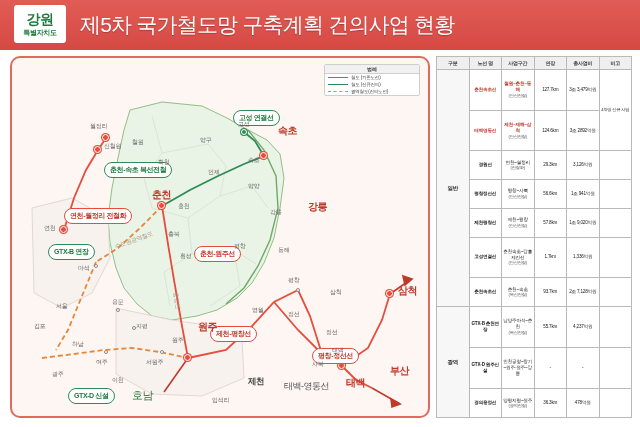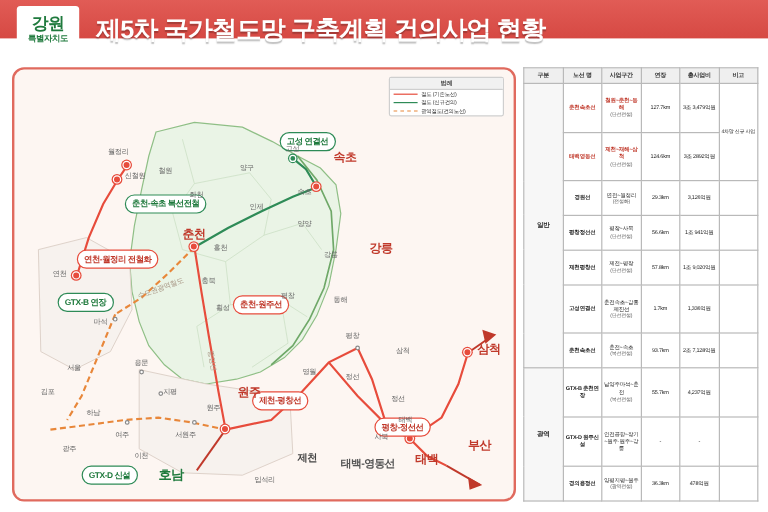--- a/index.html
+++ b/index.html
@@ -7,39 +7,39 @@
   body {
     width: 640px; height: 427px;
     background: #ffffff;
     font-family: "Liberation Sans", sans-serif;
     overflow: hidden;
     position: relative;
   }
 
   
   .header {
-    position: absolute; left: 0; top: 0; width: 640px; height: 32px;
+    position: absolute; left: 0; top: 0; width: 640px; height: 50px;
     background: #d9534f;
     background: linear-gradient(180deg,#e15c56 0%, #d64943 100%);
   }
   .emblem {
     position: absolute; left: 14px; top: 5px; width: 52px; height: 38px;
     background: #ffffff; border-radius: 3px;
     display: flex; flex-direction: column; align-items: center; justify-content: center;
     line-height: 1;
   }
   .emblem .em-top {
     font-size: 14px; font-weight: bold; color: #1f7a3d; letter-spacing: -0.5px;
   }
   .emblem .em-bot {
     font-size: 7px; font-weight: bold; color: #1f7a3d; margin-top: 3px; letter-spacing: -0.3px;
   }
   .header-title {
     position: absolute; left: 80px; top: 11px;
-    font-size: 21px; font-weight: bold; color: #ffffff; letter-spacing: -0.8px;
+    font-size: 21px; font-weight: normal; color: #ffffff; letter-spacing: -0.8px;
     text-shadow: 0 1px 1px rgba(0,0,0,.25);
     white-space: nowrap;
   }
 
   
   .map-panel {
     position: absolute; left: 10px; top: 56px; width: 420px; height: 362px;
     background: #fdf6f2; border: 2px solid #e06a5e; border-radius: 10px;
     overflow: hidden;
   }
@@ -81,21 +81,21 @@
     position: absolute; white-space: nowrap;
     font-size: 7px; font-weight: bold; padding: 2px 5px; border-radius: 9px;
     background: #ffffff; letter-spacing: -0.4px;
   }
   .tag.red { border: 1.3px solid #e74c3c; color: #c0392b; }
   .tag.green { border: 1.3px solid #2e8b57; color: #1f7a3d; }
   .small-place {
     position: absolute; font-size: 6px; color: #666; white-space: nowrap; letter-spacing: -0.3px;
   }
   .region-name {
-    position: absolute; font-size: 11px; font-weight: bold; color: #1f7a3d; letter-spacing: -0.5px;
+    position: absolute; font-size: 11px; font-weight: normal; color: #1f7a3d; letter-spacing: -0.5px;
   }
   .region-name.gray { color: #555; }
 
   
   .table-wrap {
     position: absolute; left: 436px; top: 56px; width: 196px; height: 362px;
   }
   table.route-table {
     width: 100%; height: 100%; border-collapse: collapse;
     font-size: 4.6px; color: #222; table-layout: fixed;

